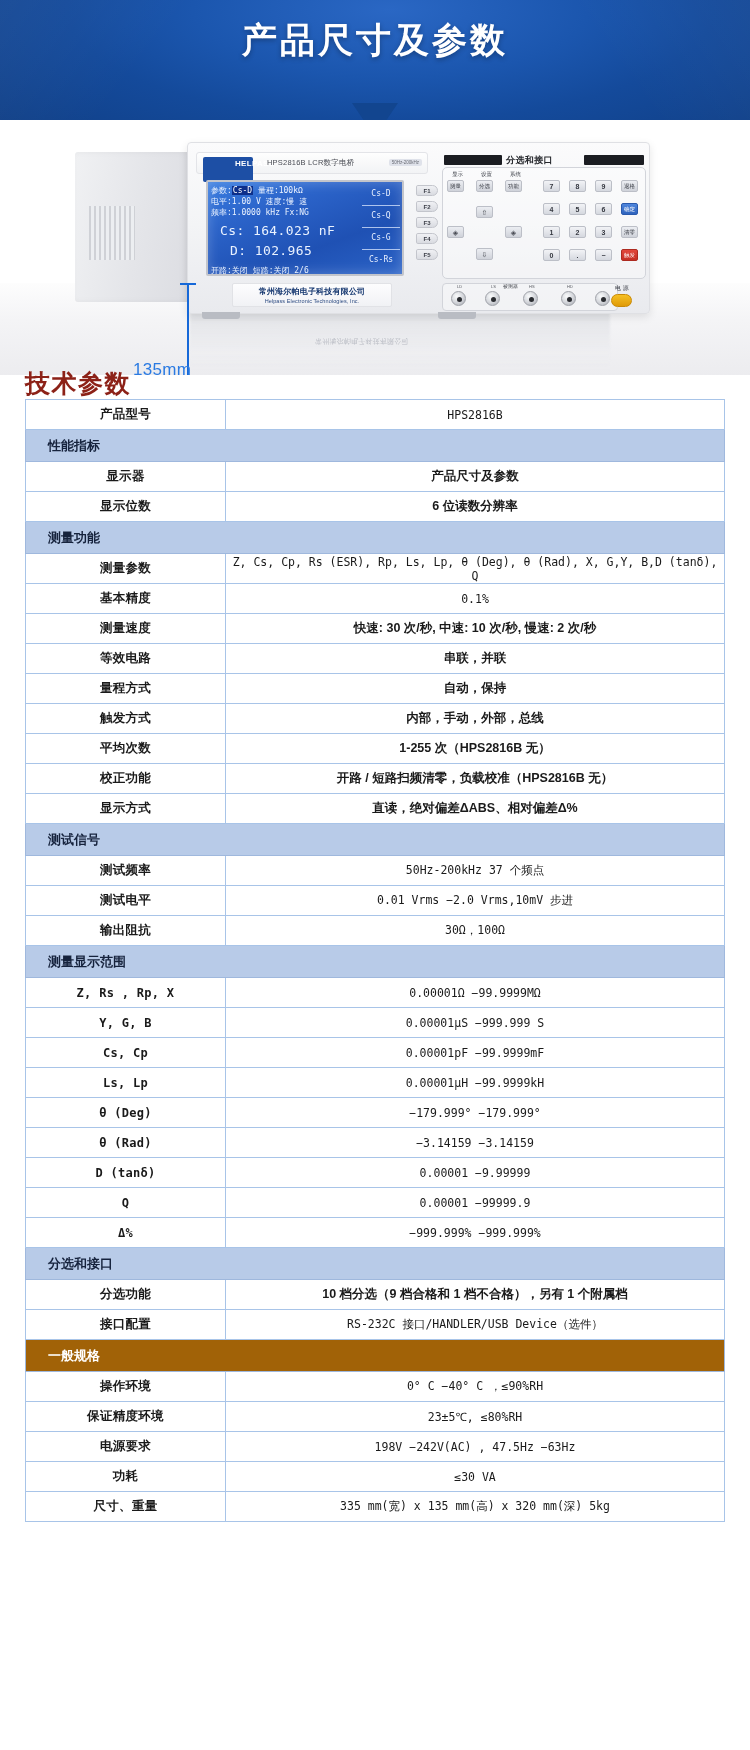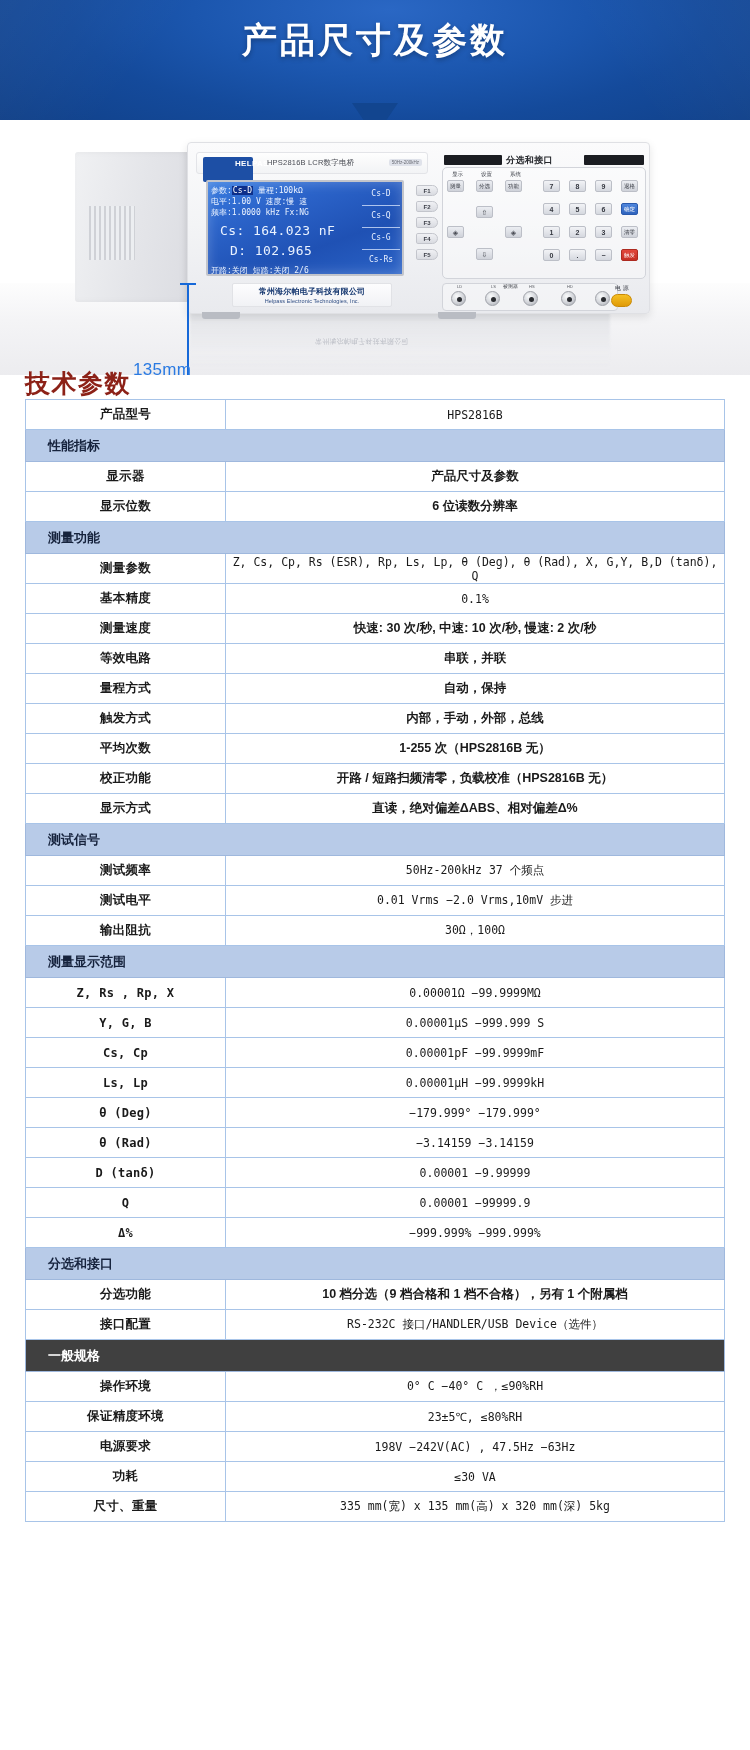--- a/index.html
+++ b/index.html
@@ -183,21 +183,21 @@
     font-size:12.5px; color:#1a1a1a; vertical-align:middle;
   }
   td.lbl { width:200px; text-align:center; font-weight:bold; letter-spacing:0.3px; }
   td.lbl.mono { font-family:"DejaVu Sans Mono","Liberation Mono",monospace; font-weight:bold; font-size:12px; }
   td.val { text-align:center; font-family:"DejaVu Sans Mono","Liberation Mono",monospace; font-size:11.5px; }
   td.val.cn { font-family:"Liberation Sans",sans-serif; font-size:12.5px; font-weight:bold; }
   tr.sec td {
     background:#b8cbe8; font-weight:bold; font-size:13px; color:#16233d;
     text-align:left; padding-left:22px; height:32px; border-color:#9fb8dd;
   }
-  tr.sec.dark td { background:#404040; color:#ffffff; }
+  tr.sec.dark td { background:#a16207; color:#ffffff; }
 </style>
 </head>
 <body>
 
 <div class="banner">
   <div class="banner-cn">产品尺寸及参数</div>
   <div class="banner-notch"></div>
 </div>
 
 <div class="photo">

